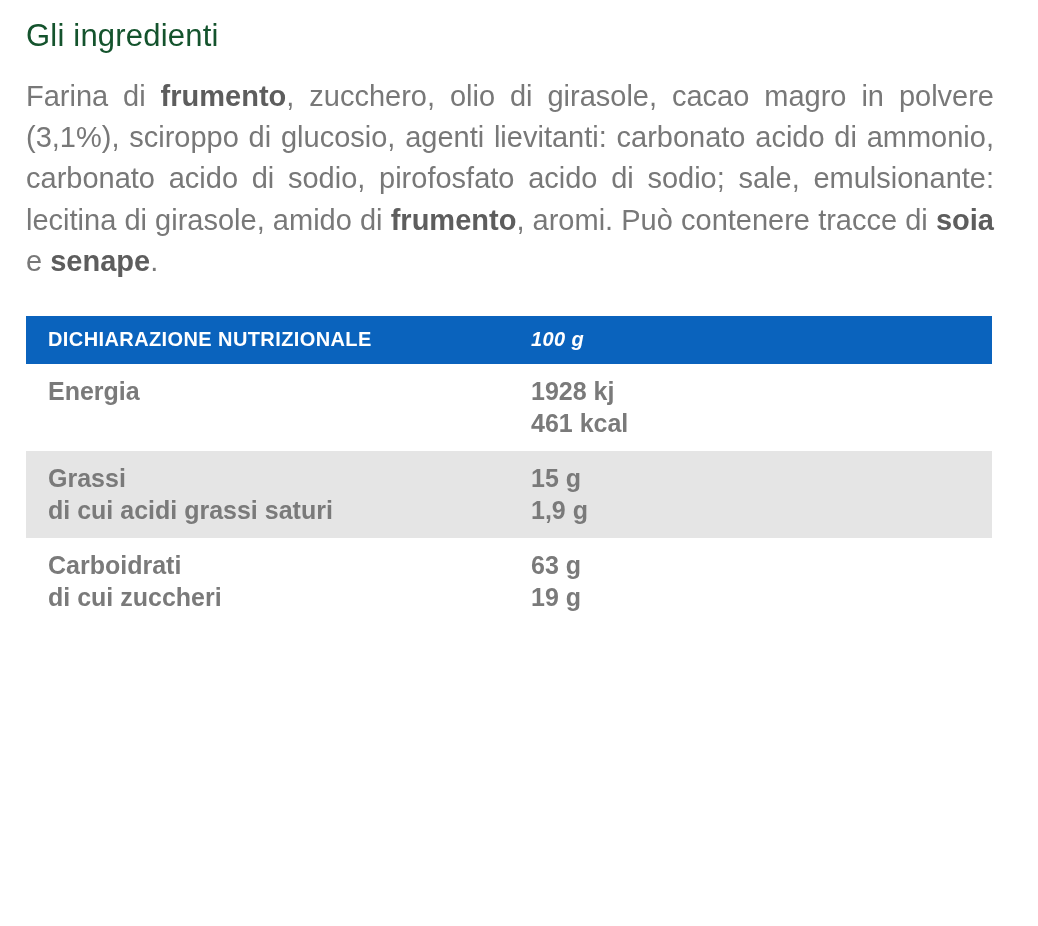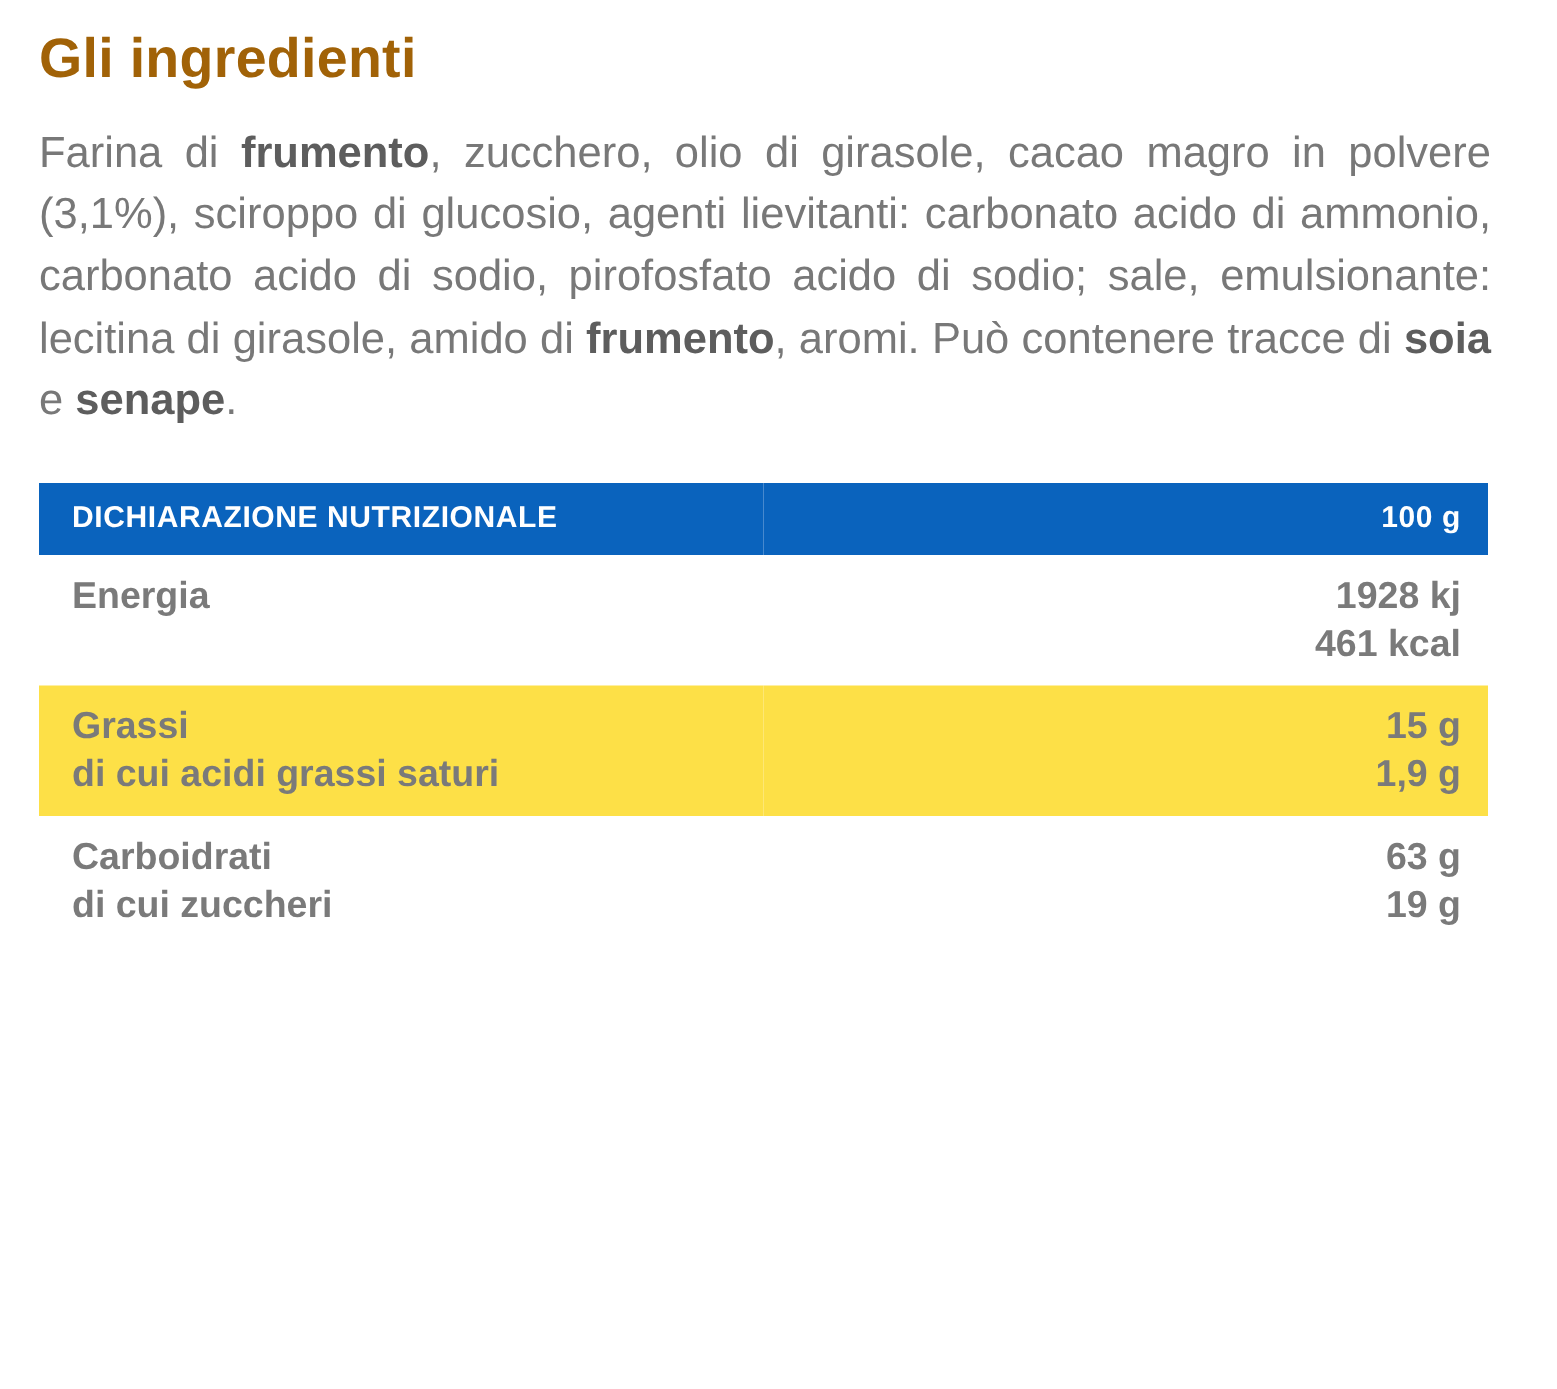--- a/index.html
+++ b/index.html
@@ -12,23 +12,23 @@
     height: 926px;
     font-family: "Liberation Sans", sans-serif;
     color: #6d6d6d;
     overflow: hidden;
   }
   .page {
     padding: 18px 44px 0 26px;
     box-sizing: border-box;
   }
   .section-title {
-    color: #a16207;
-    font-size: 37px;
-    font-weight: 700;
+    color: #14532d;
+    font-size: 31px;
+    font-weight: 400;
     letter-spacing: 0.2px;
     margin: 0 0 22px 0;
   }
   .ingredients {
     font-size: 29px;
     line-height: 1.42;
     color: #787878;
     margin: 16px 0 34px 0;
     max-width: 975px;
     text-align: justify;
@@ -48,34 +48,33 @@
     background: #0a63bd;
     color: #ffffff;
     font-weight: 700;
     font-size: 20px;
     letter-spacing: 0.4px;
   }
   .nutri-header td {
     padding: 12px 18px 13px 22px;
   }
   .nutri-header .right {
-    text-align: right;
+    font-style: italic;
   }
   .nutri-row td {
     padding: 11px 18px 12px 22px;
     vertical-align: top;
     color: #7a7a7a;
     font-weight: bold;
   }
   .nutri-row.alt td {
-    background: #fde047;
+    background: #e5e5e5;
     margin-top: 20px;
   }
   .nutri-row .right {
-    text-align: right;
     white-space: pre-line;
   }
   .label-main {
     display: block;
     line-height: 1.28;
   }
   .label-sub {
     display: block;
     line-height: 1.28;
   }

